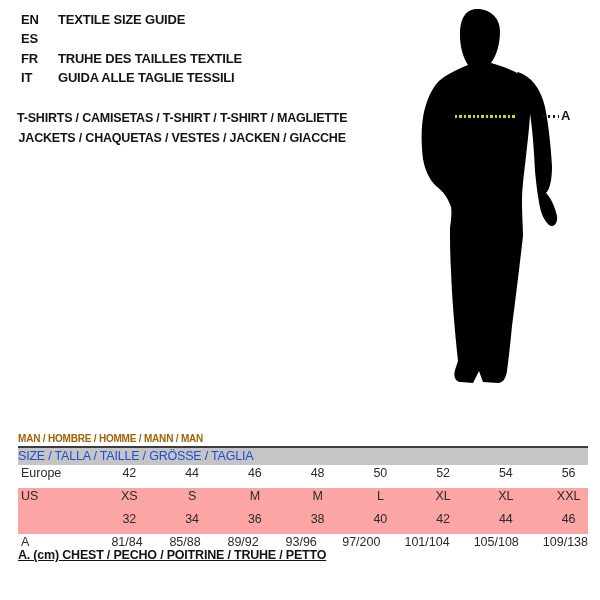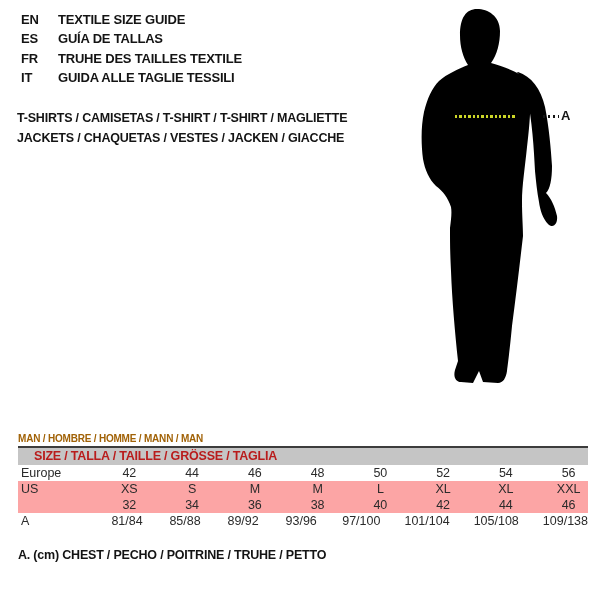--- a/index.html
+++ b/index.html
@@ -8,60 +8,59 @@
     font-family:"Liberation Sans",sans-serif;color:#111;overflow:hidden;
   }
   
   .lang-list{position:absolute;left:21px;top:10px;}
   .lang-row{display:flex;height:19.4px;line-height:19.4px;
     font-size:13px;font-weight:700;letter-spacing:-0.2px;color:#141414;}
   .lang-code{width:37px;flex:0 0 37px;}
   
   .categories{position:absolute;left:17px;top:109px;}
   .category-line{height:19.5px;line-height:19.5px;font-size:12.5px;
-    font-weight:700;letter-spacing:-0.2px;color:#141414;white-space:nowrap;}
+    font-weight:700;letter-spacing:-0.2px;color:#141414;white-space:nowrap;text-align:center;}
   
   .figure-wrap{position:absolute;left:400px;top:0;width:200px;height:400px;}
   .figure-wrap svg{display:block;}
   .chest-dash-yellow{position:absolute;left:455px;top:115px;width:62px;height:3px;
     background:repeating-linear-gradient(90deg,#ccd628 0 2.5px,transparent 2.5px 4.4px);}
   .chest-dash-black{position:absolute;left:543px;top:115px;width:16px;height:3px;
     background:repeating-linear-gradient(90deg,#141414 0 2.5px,transparent 2.5px 5px);}
   .measure-label{position:absolute;left:561px;top:108px;font-size:13px;
     font-weight:700;color:#141414;}
   
   .section-title{position:absolute;left:18px;top:420px;font-size:10px;
     font-weight:700;letter-spacing:-0.2px;color:#a16207;white-space:nowrap;margin-top:13px;}
   
   .size-table{position:absolute;left:18px;top:446px;width:570px;
     border-top:2px solid #3c3c3c;font-size:12.5px;color:#2b2b2b;}
-  .t-row{display:grid;grid-template-columns:68px repeat(8,1fr);height:16px;
+  .t-row{display:grid;grid-template-columns:68px repeat(8,1fr);height:23px;
     line-height:17px;gap:24px;}
-  .t-header{background:#c5c5c5;height:17px;line-height:17px;color:#b91c1c;
-    padding-left:16px;letter-spacing:-0.2px;white-space:nowrap;font-weight:bold;}
+  .t-header{background:#c5c5c5;height:17px;line-height:17px;color:#1d4ed8;
+    padding-left:0;letter-spacing:-0.2px;white-space:nowrap;}
   .t-band{background:#fca5a5;}
   .t-label{text-align:left;padding-left:3px;}
   .t-cell{text-align:center;}
   
   .footnote{position:absolute;left:18px;top:548px;font-size:12.5px;
-    font-weight:700;letter-spacing:-0.2px;color:#141414;white-space:nowrap;}
+    font-weight:700;letter-spacing:-0.2px;color:#141414;white-space:nowrap;text-decoration:underline;}
 </style>
 </head>
 <body>
 
 <div class="canvas">
 
   <div class="lang-list">
     <div class="lang-row">
       <span class="lang-code">EN</span>
       <span class="lang-title">TEXTILE SIZE GUIDE</span>
     </div>
     <div class="lang-row">
       <span class="lang-code">ES</span>
-      <span class="lang-title">GUÍA DE TALLAS</span>
     </div>
     <div class="lang-row">
       <span class="lang-code">FR</span>
       <span class="lang-title">TRUHE DES TAILLES TEXTILE</span>
     </div>
     <div class="lang-row">
       <span class="lang-code">IT</span>
       <span class="lang-title">GUIDA ALLE TAGLIE TESSILI</span>
     </div>
   </div>
@@ -156,21 +155,21 @@
         <span class="t-cell">46</span>
       </div>
     </div>
 
     <div class="t-row">
       <span class="t-label">A</span>
       <span class="t-cell">81/84</span>
       <span class="t-cell">85/88</span>
       <span class="t-cell">89/92</span>
       <span class="t-cell">93/96</span>
-      <span class="t-cell">97/100</span>
+      <span class="t-cell">97/200</span>
       <span class="t-cell">101/104</span>
       <span class="t-cell">105/108</span>
       <span class="t-cell">109/138</span>
     </div>
   </div>
 
   <div class="footnote">A. (cm) CHEST / PECHO / POITRINE / TRUHE / PETTO</div>
 
 </div>
 

